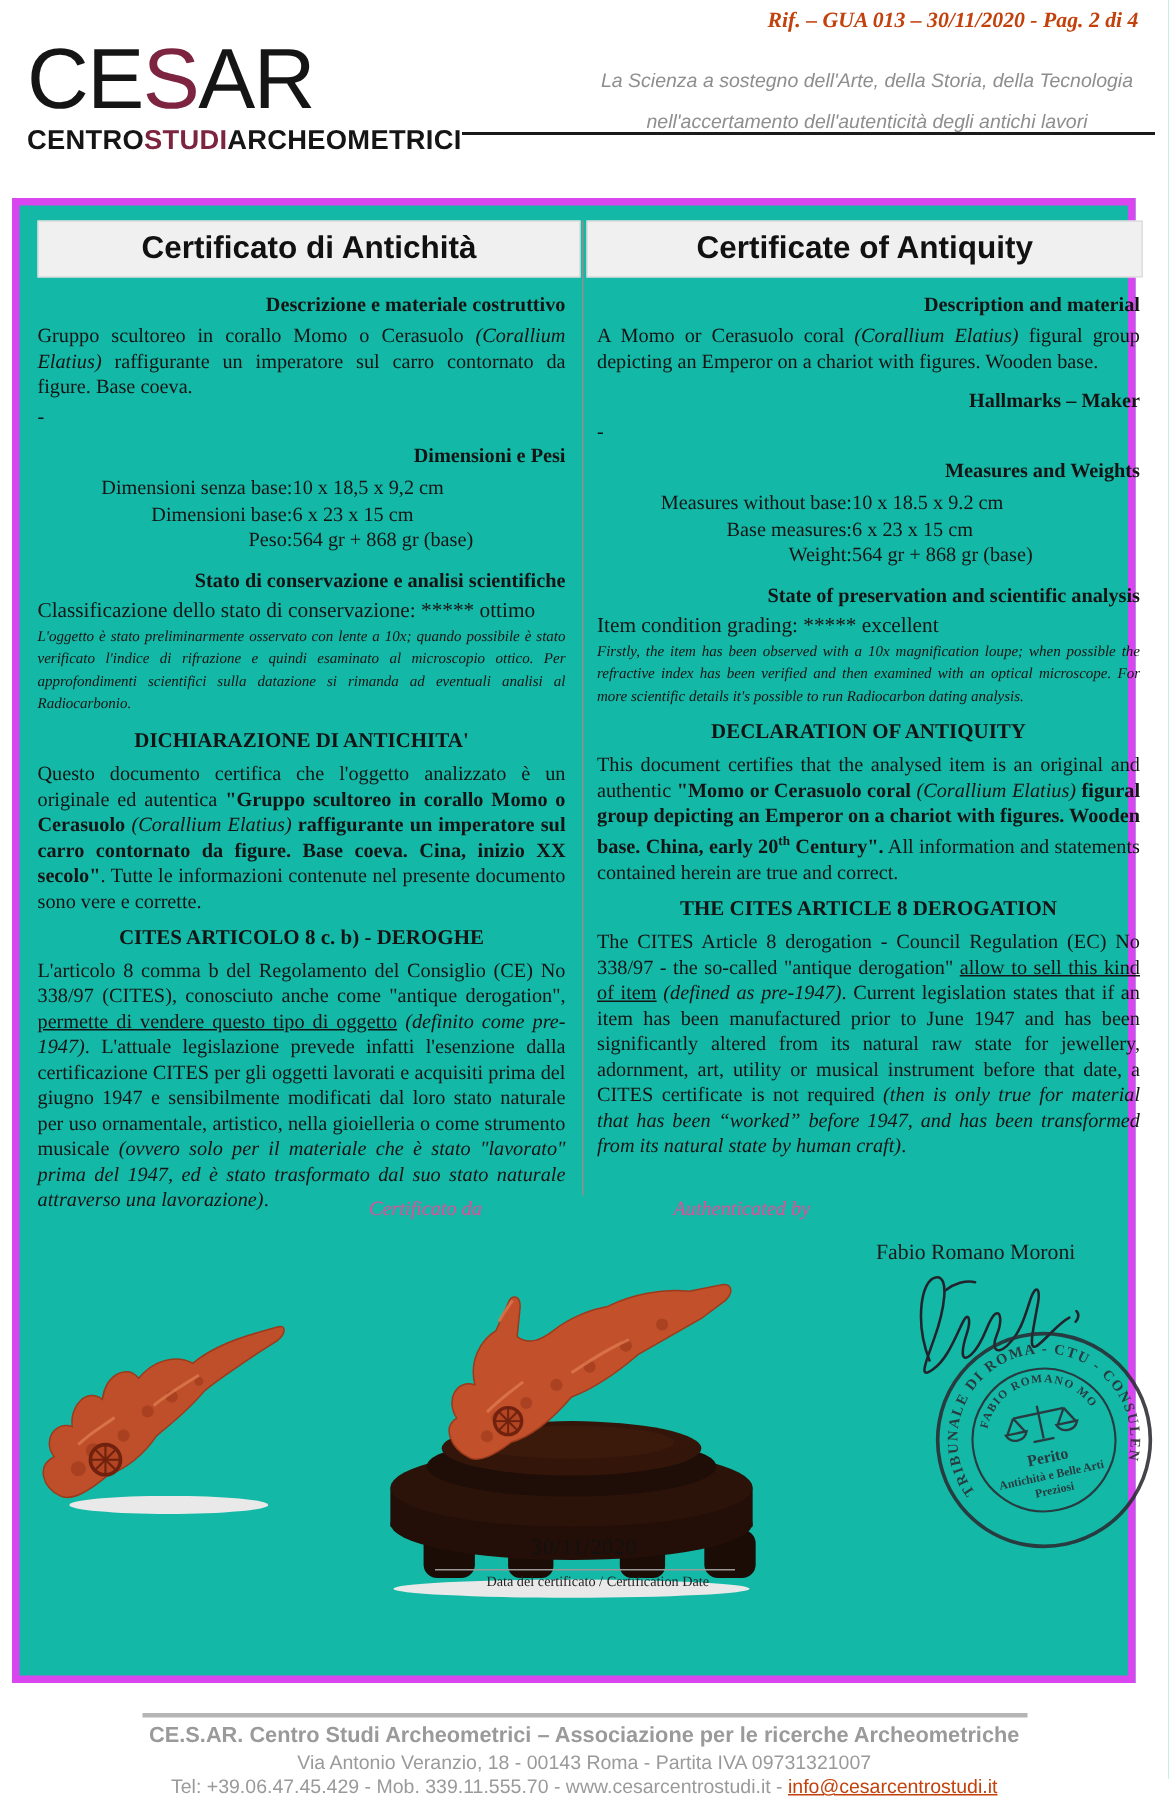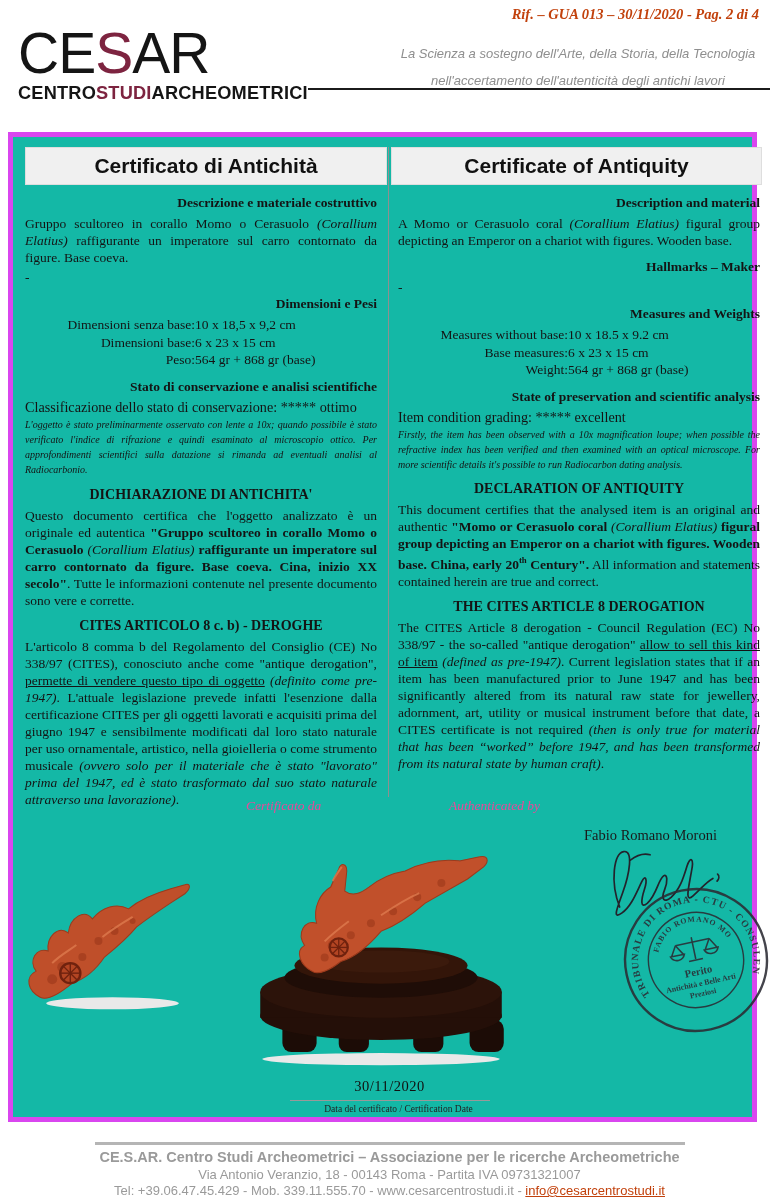--- a/index.html
+++ b/index.html
@@ -46,21 +46,21 @@
   
   .by-label { font-style:italic; font-size:13.5px; color:#ec4899; }
   .by-left { left:246px; top:798px; }
   .by-right { left:449px; top:798px; }
   .auth-name { left:584px; top:827px; font-size:14.5px; color:#1a1a1a; }
   .signature-svg { left:596px; top:838px; }
   .stamp-svg { left:616px; top:880px; }
   .photo-l { left:12px; top:866px; }
   .photo-r { left:220px; top:852px; }
 
-  .date-block { left:0; top:1078px; width:779px; text-align:center; }
+  .date-block { left:0; top:1024px; width:779px; text-align:center; }
   .date-value { font-size:14.5px; letter-spacing:.5px; color:#111; }
   .date-line { width:200px; margin:5px auto 3px; border-top:1px solid #999; }
   .date-caption { font-size:9.5px; color:#222;margin-left:18px; }
 
   
   .footer-rule { left:95px; top:1142px; width:590px; height:3px; background:#b5b5b5; }
   .f-line { left:0; width:779px; text-align:center; font-family:"Liberation Sans", sans-serif; color:#9a9a9a; }
   .f1 { top:1149px; font-size:14.5px; font-weight:700; }
   .f2 { top:1167px; font-size:13px; }
   .f3 { top:1183px; font-size:13px; }

